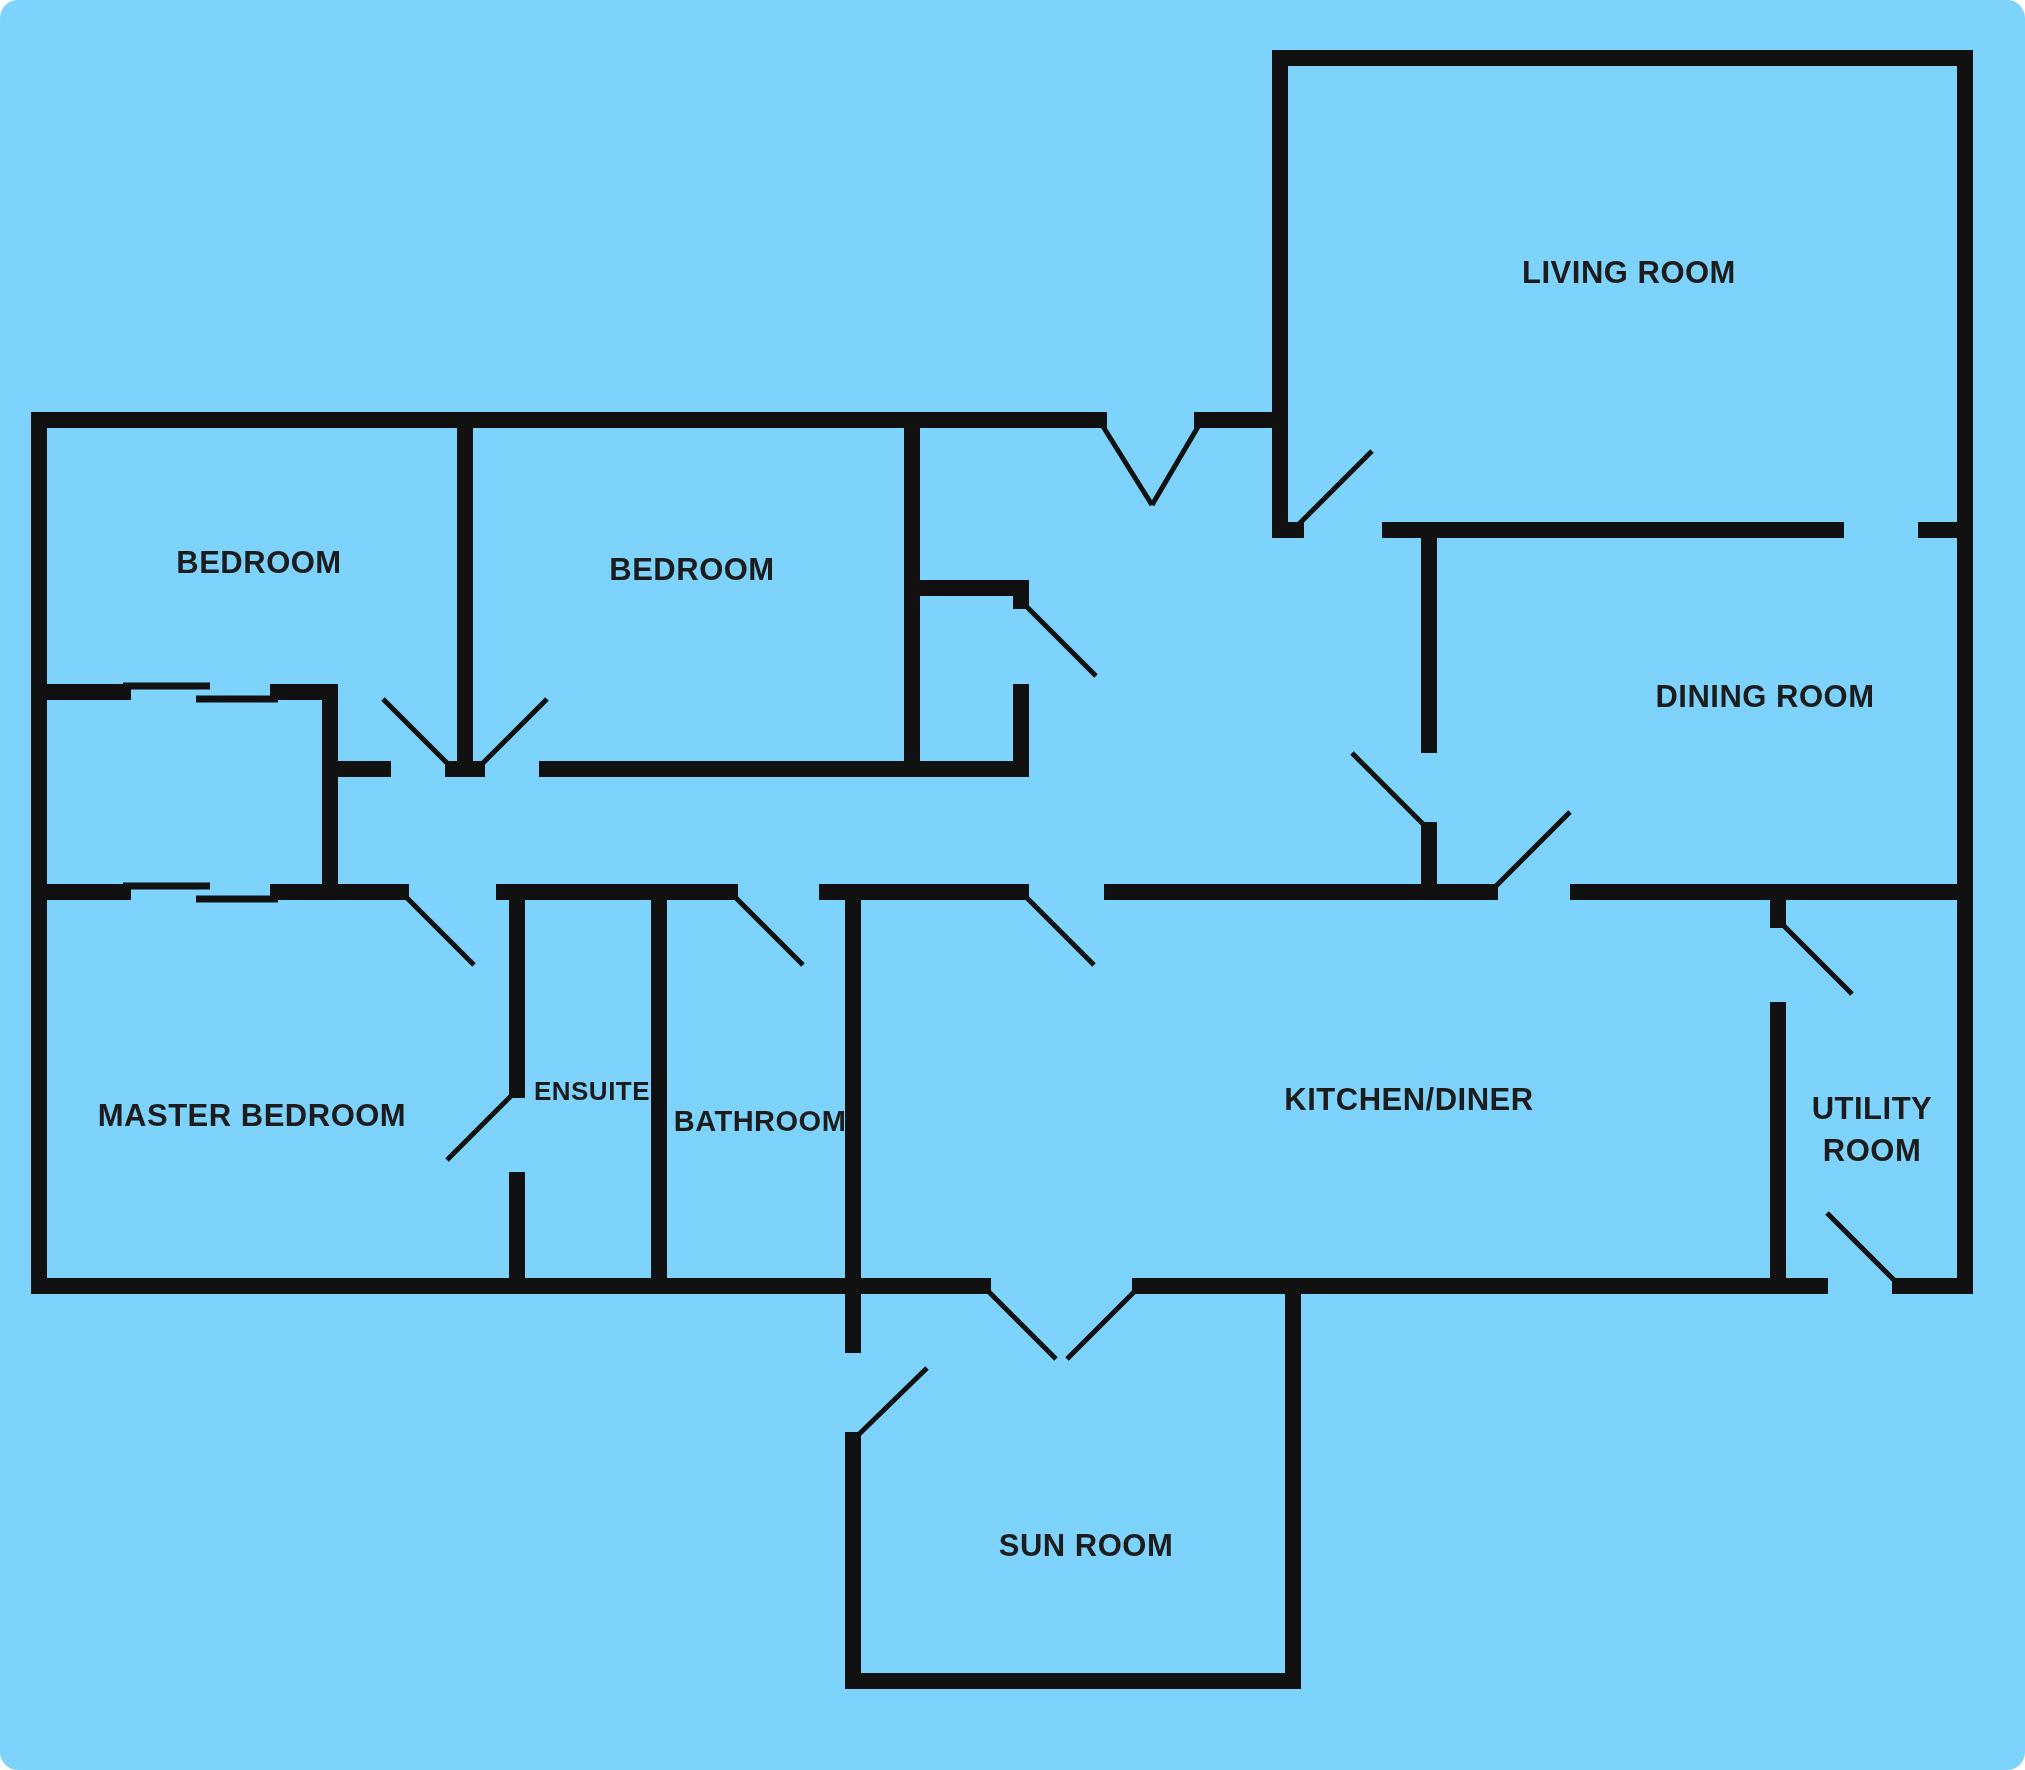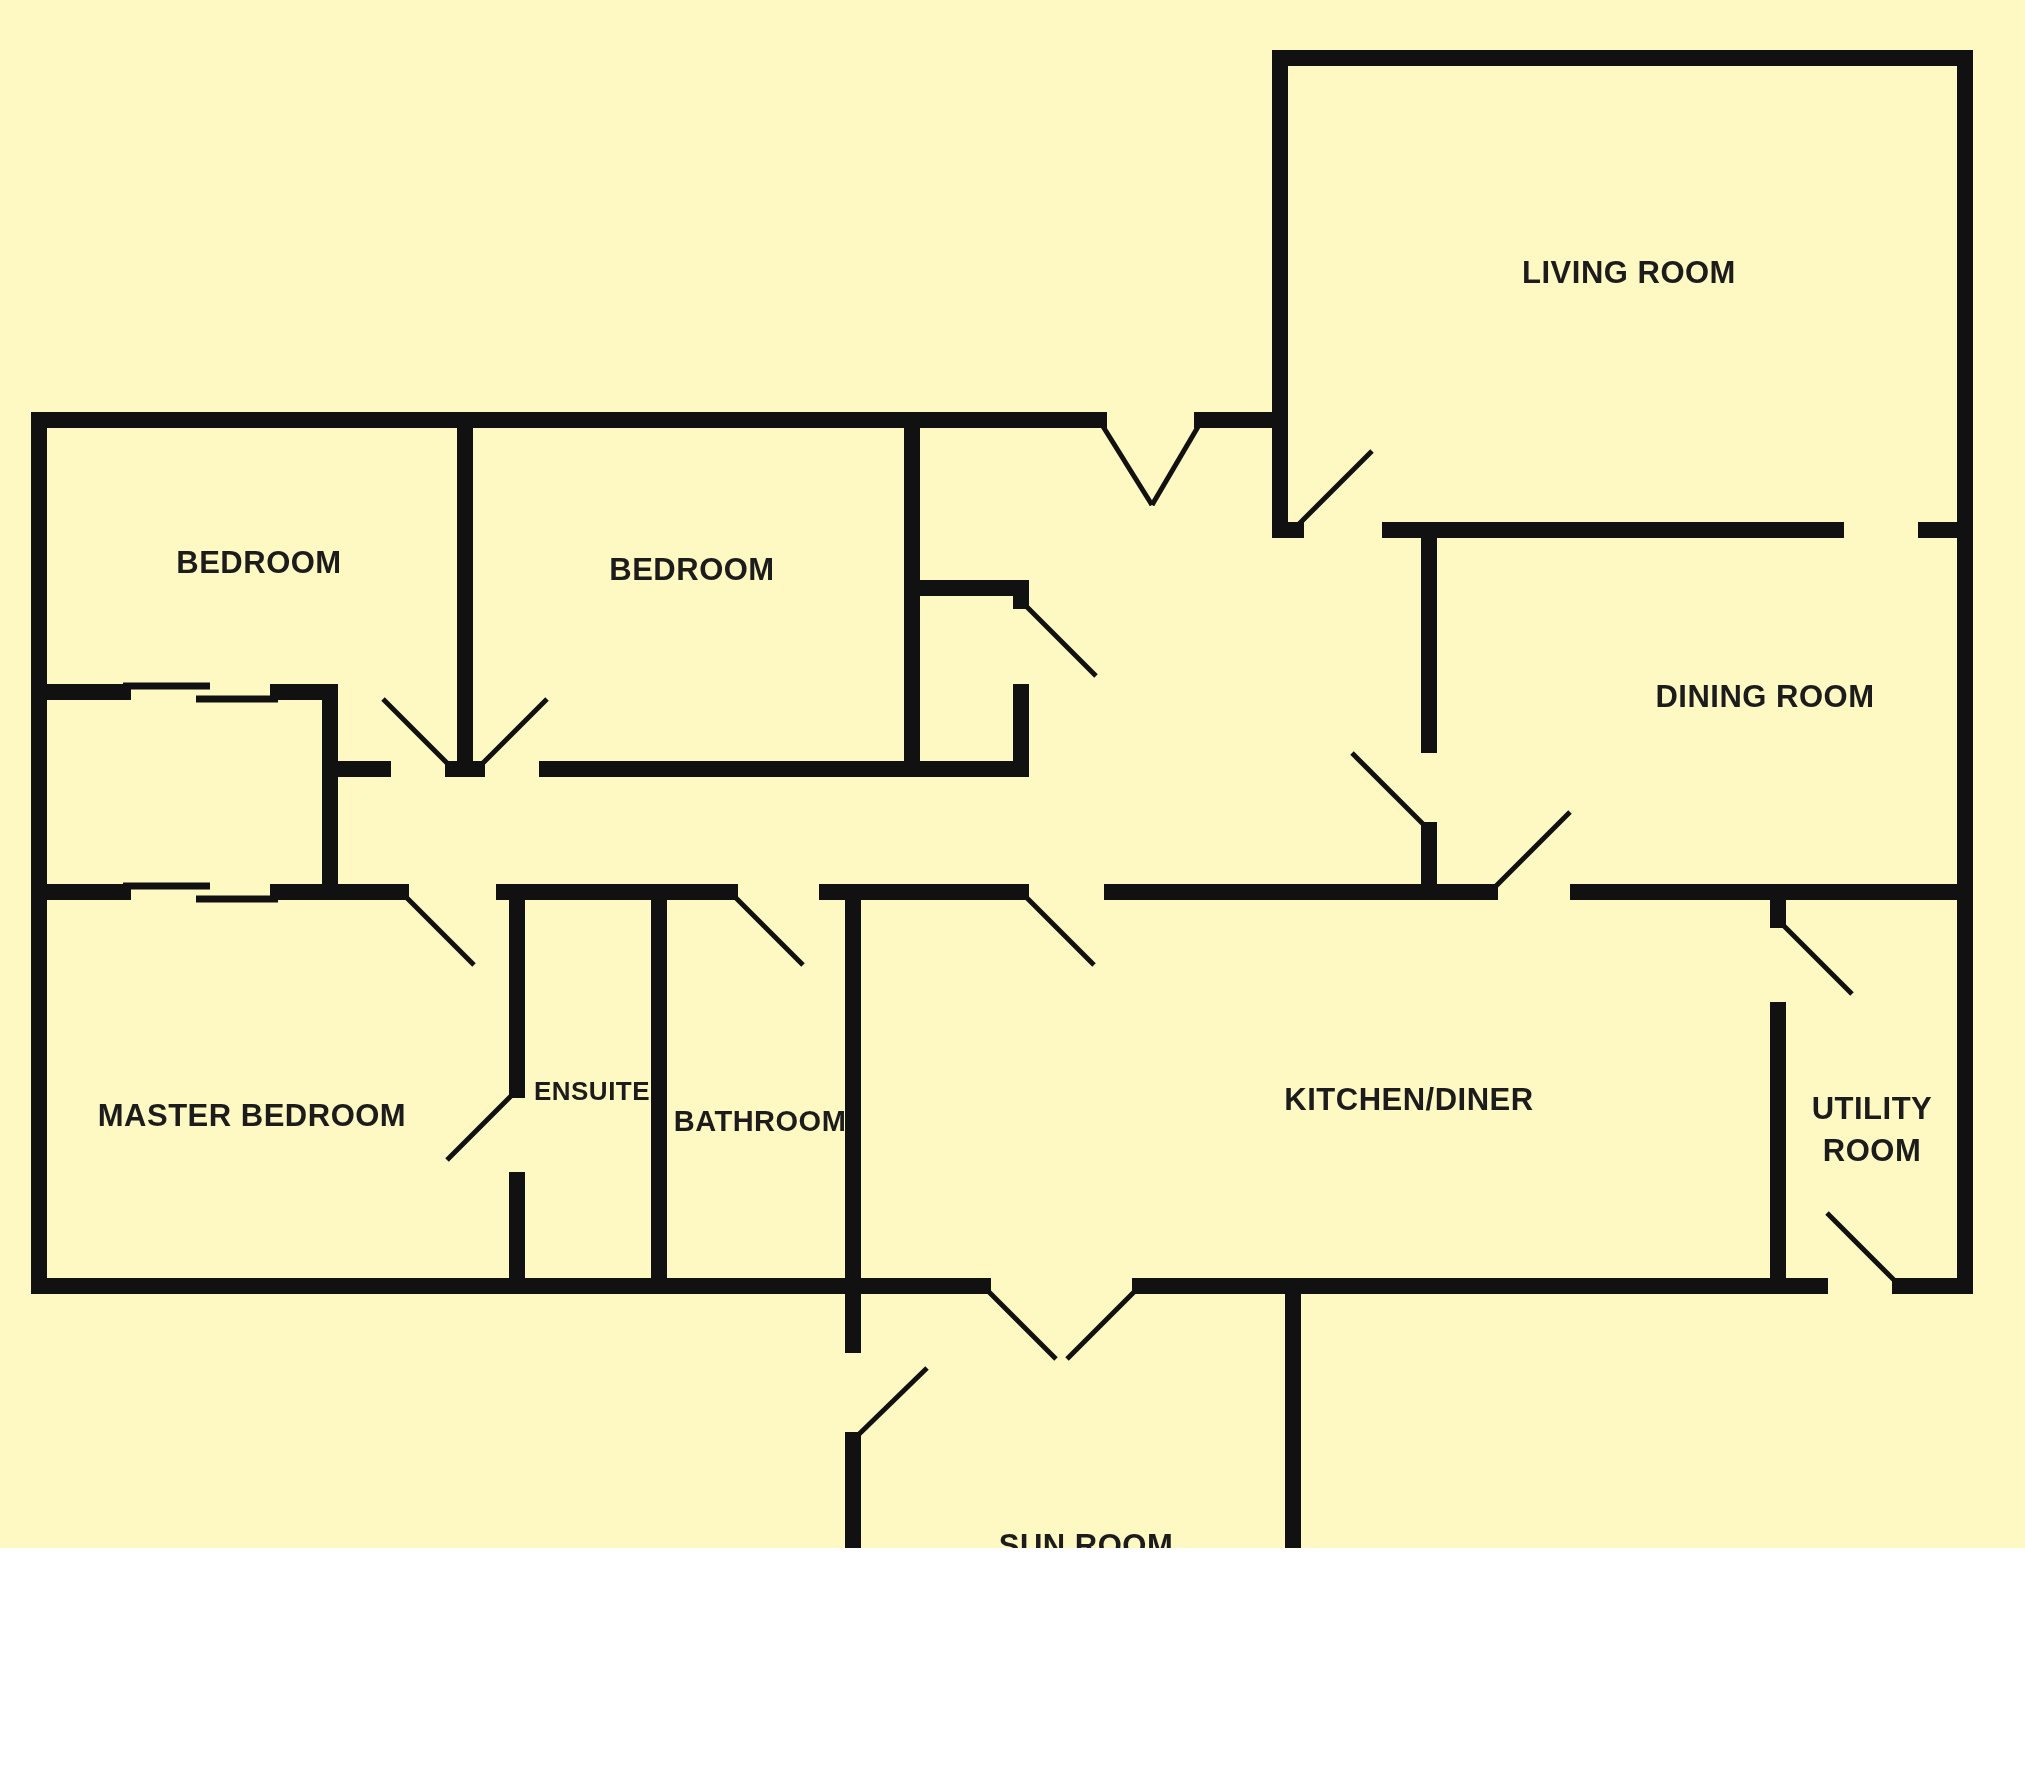--- a/index.html
+++ b/index.html
@@ -3,23 +3,24 @@
 <meta charset="utf-8">
 <style>
   html, body {
     margin: 0;
     padding: 0;
     background: #ffffff;
   }
   .plan-wrap {
     position: relative;
     width: 2025px;
-    height: 1548px;
-    background: #fef9c3;
+    height: 1770px;
+    background: #7dd3fc;
     font-family: "Liberation Sans", "DejaVu Sans", sans-serif;
+    border-radius: 18px;
   }
   svg { display: block; }
   .wall {
     stroke: #111111;
     stroke-width: 16;
     stroke-linecap: square;
     fill: none;
   }
   .leaf {
     stroke: #111111;

